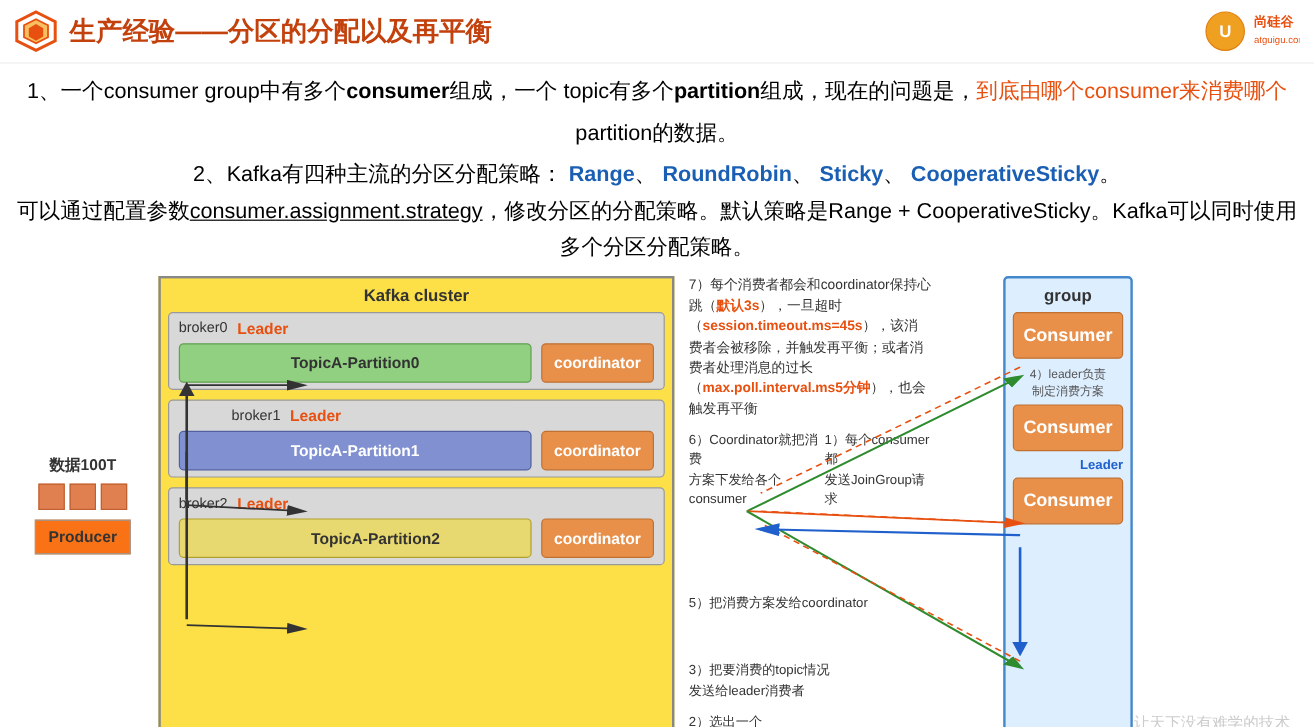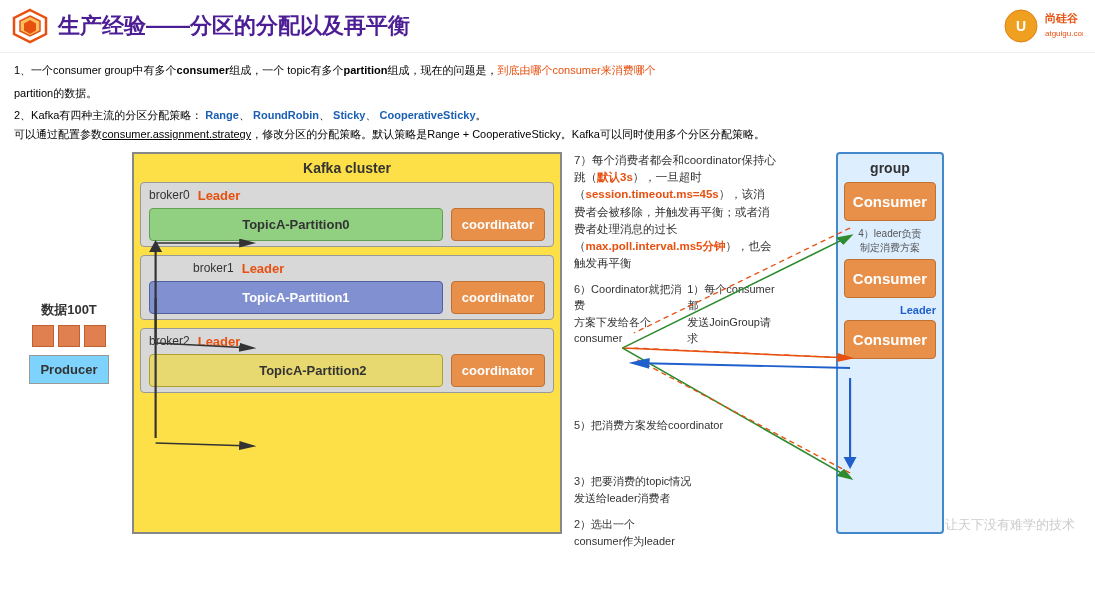--- a/index.html
+++ b/index.html
@@ -20,33 +20,34 @@
       border-bottom: 1px solid #eee;
     }
     .header-icon {
       width: 36px;
       height: 36px;
       margin-right: 10px;
     }
     .header-title {
       font-size: 22px;
       font-weight: bold;
-      color: #4c1d95;
+      color: #c2410c;
       flex: 1;
     }
     .header-logo {
       width: 80px;
       height: 36px;
     }
 
     
     .description {
       padding: 8px 14px 4px 14px;
-      font-size: 11px;
+      font-size: 18px;
       line-height: 1.7;
+      text-align: center;
     }
     .desc-line1 { margin-bottom: 4px; }
     .desc-line1 .highlight-red { color: #e85010; }
     .desc-line2 { }
     .highlight-blue { color: #1a5fb4; font-weight: bold; }
 
     
     .diagram-area {
       display: flex;
       padding: 4px 14px 4px 14px;
@@ -74,21 +75,21 @@
       gap: 4px;
       margin-bottom: 8px;
     }
     .data-box {
       width: 22px;
       height: 22px;
       background: #e08050;
       border: 1px solid #c06030;
     }
     .producer-box {
-      background: #7dd3fc;
+      background: #f97316;
       border: 1px solid #999;
       padding: 6px 10px;
       font-size: 13px;
       font-weight: bold;
       color: #333;
     }
 
     
     .kafka-cluster {
       border: 2px solid #888;

